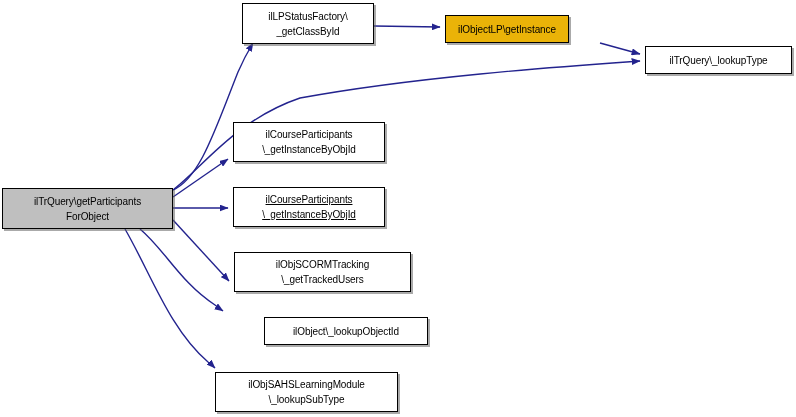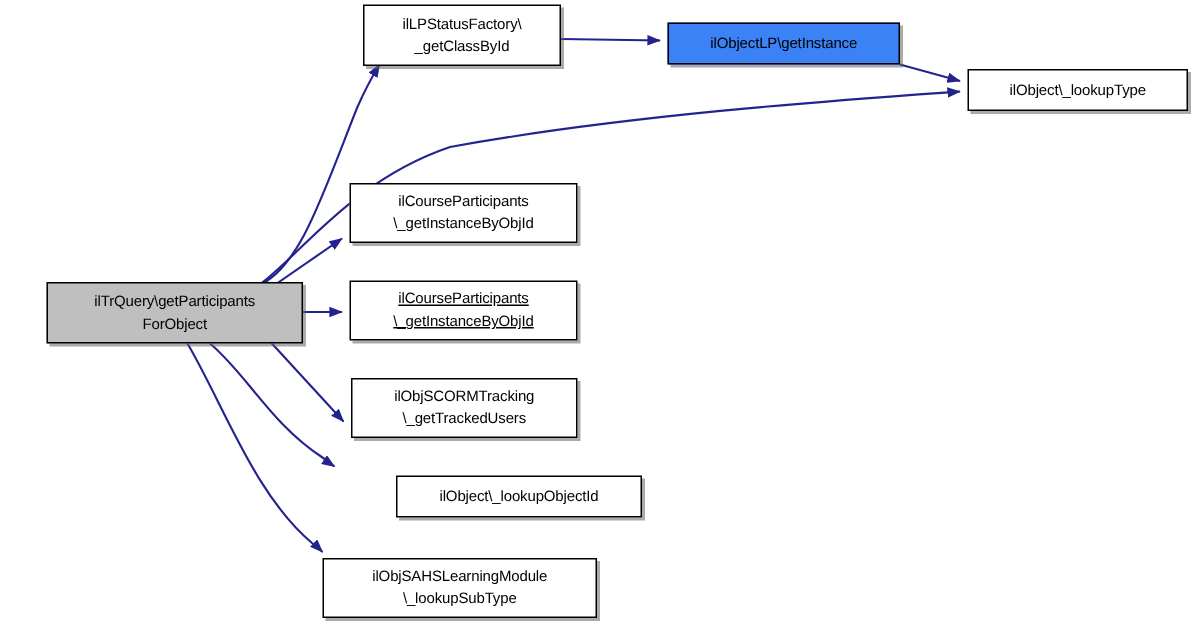--- a/index.html
+++ b/index.html
@@ -68,29 +68,29 @@
         <path d="M173,197 L228,159" fill="none" stroke="#23238e" stroke-width="1.4" marker-end="url(#arrowhead)"></path>
         <path d="M173,208 L228,208" fill="none" stroke="#23238e" stroke-width="1.4" marker-end="url(#arrowhead)"></path>
         <path d="M173,220 L229,281" fill="none" stroke="#23238e" stroke-width="1.4" marker-end="url(#arrowhead)"></path>
         <path d="M140,229 C165,250 180,282 215,305 C218,307 220,309 223,311" fill="none" stroke="#23238e" stroke-width="1.4" marker-end="url(#arrowhead)"></path>
         <path d="M125,229 C150,272 170,330 208,362 C211,364 213,366 215,368" fill="none" stroke="#23238e" stroke-width="1.4" marker-end="url(#arrowhead)"></path>
         <path d="M374,26 L440,27" fill="none" stroke="#23238e" stroke-width="1.4" marker-end="url(#arrowhead)"></path>
         <path d="M600,43 C615,47 625,50 640,54" fill="none" stroke="#23238e" stroke-width="1.4" marker-end="url(#arrowhead)"></path>
       </g>
   </svg>
   <div id="node-group">
-      <div class="node root" style="left: 2px; top: 188px; width: 171px; height: 41px; background: rgb(191, 191, 191); border-color: rgb(0, 0, 0); margin-left: 29px;"><span class="node-label">ilTrQuery\getParticipants
+      <div class="node root" style="left: 2px; top: 188px; width: 171px; height: 41px; background: rgb(191, 191, 191); border-color: rgb(0, 0, 0);"><span class="node-label">ilTrQuery\getParticipants
 ForObject</span></div>
       <div class="node" style="left: 242px; top: 3px; width: 132px; height: 41px; background: rgb(255, 255, 255); border-color: rgb(0, 0, 0);"><span class="node-label">ilLPStatusFactory\
 _getClassById</span></div>
-      <div class="node" style="left: 445px; top: 15px; width: 155px; height: 28px; background: #3b82f6; border-color: rgb(0, 0, 0);"><span class="node-label">ilObjectLP\getInstance</span></div>
-      <div class="node" style="left: 645px; top: 46px; width: 147px; height: 28px; background: rgb(255, 255, 255); border-color: rgb(0, 0, 0);"><span class="node-label">ilObject\_lookupType</span></div>
+      <div class="node" style="left: 445px; top: 15px; width: 124px; height: 28px; background: #eab308; border-color: rgb(0, 0, 0);"><span class="node-label">ilObjectLP\getInstance</span></div>
+      <div class="node" style="left: 645px; top: 46px; width: 147px; height: 28px; background: rgb(255, 255, 255); border-color: rgb(0, 0, 0);"><span class="node-label">ilTrQuery\_lookupType</span></div>
       <div class="node" style="left: 233px; top: 122px; width: 152px; height: 40px; background: rgb(255, 255, 255); border-color: rgb(0, 0, 0);"><span class="node-label">ilCourseParticipants
 \_getInstanceByObjId</span></div>
       <div class="node" style="left: 233px; top: 187px; width: 152px; height: 40px; background: rgb(255, 255, 255); border-color: rgb(0, 0, 0); text-decoration: underline;"><span class="node-label">ilCourseParticipants
 \_getInstanceByObjId</span></div>
-      <div class="node" style="left: 234px; top: 252px; width: 151px; height: 40px; background: rgb(255, 255, 255); border-color: rgb(0, 0, 0);"><span class="node-label">ilObjSCORMTracking
+      <div class="node" style="left: 234px; top: 252px; width: 177px; height: 40px; background: rgb(255, 255, 255); border-color: rgb(0, 0, 0);"><span class="node-label">ilObjSCORMTracking
 \_getTrackedUsers</span></div>
       <div class="node" style="left: 228px; top: 317px; width: 164px; height: 28px; background: rgb(255, 255, 255); border-color: rgb(0, 0, 0); margin-left: 36px;"><span class="node-label">ilObject\_lookupObjectId</span></div>
       <div class="node" style="left: 215px; top: 372px; width: 183px; height: 40px; background: rgb(255, 255, 255); border-color: rgb(0, 0, 0);"><span class="node-label">ilObjSAHSLearningModule
 \_lookupSubType</span></div>
     </div>
 </div>
 
 </body></html>

